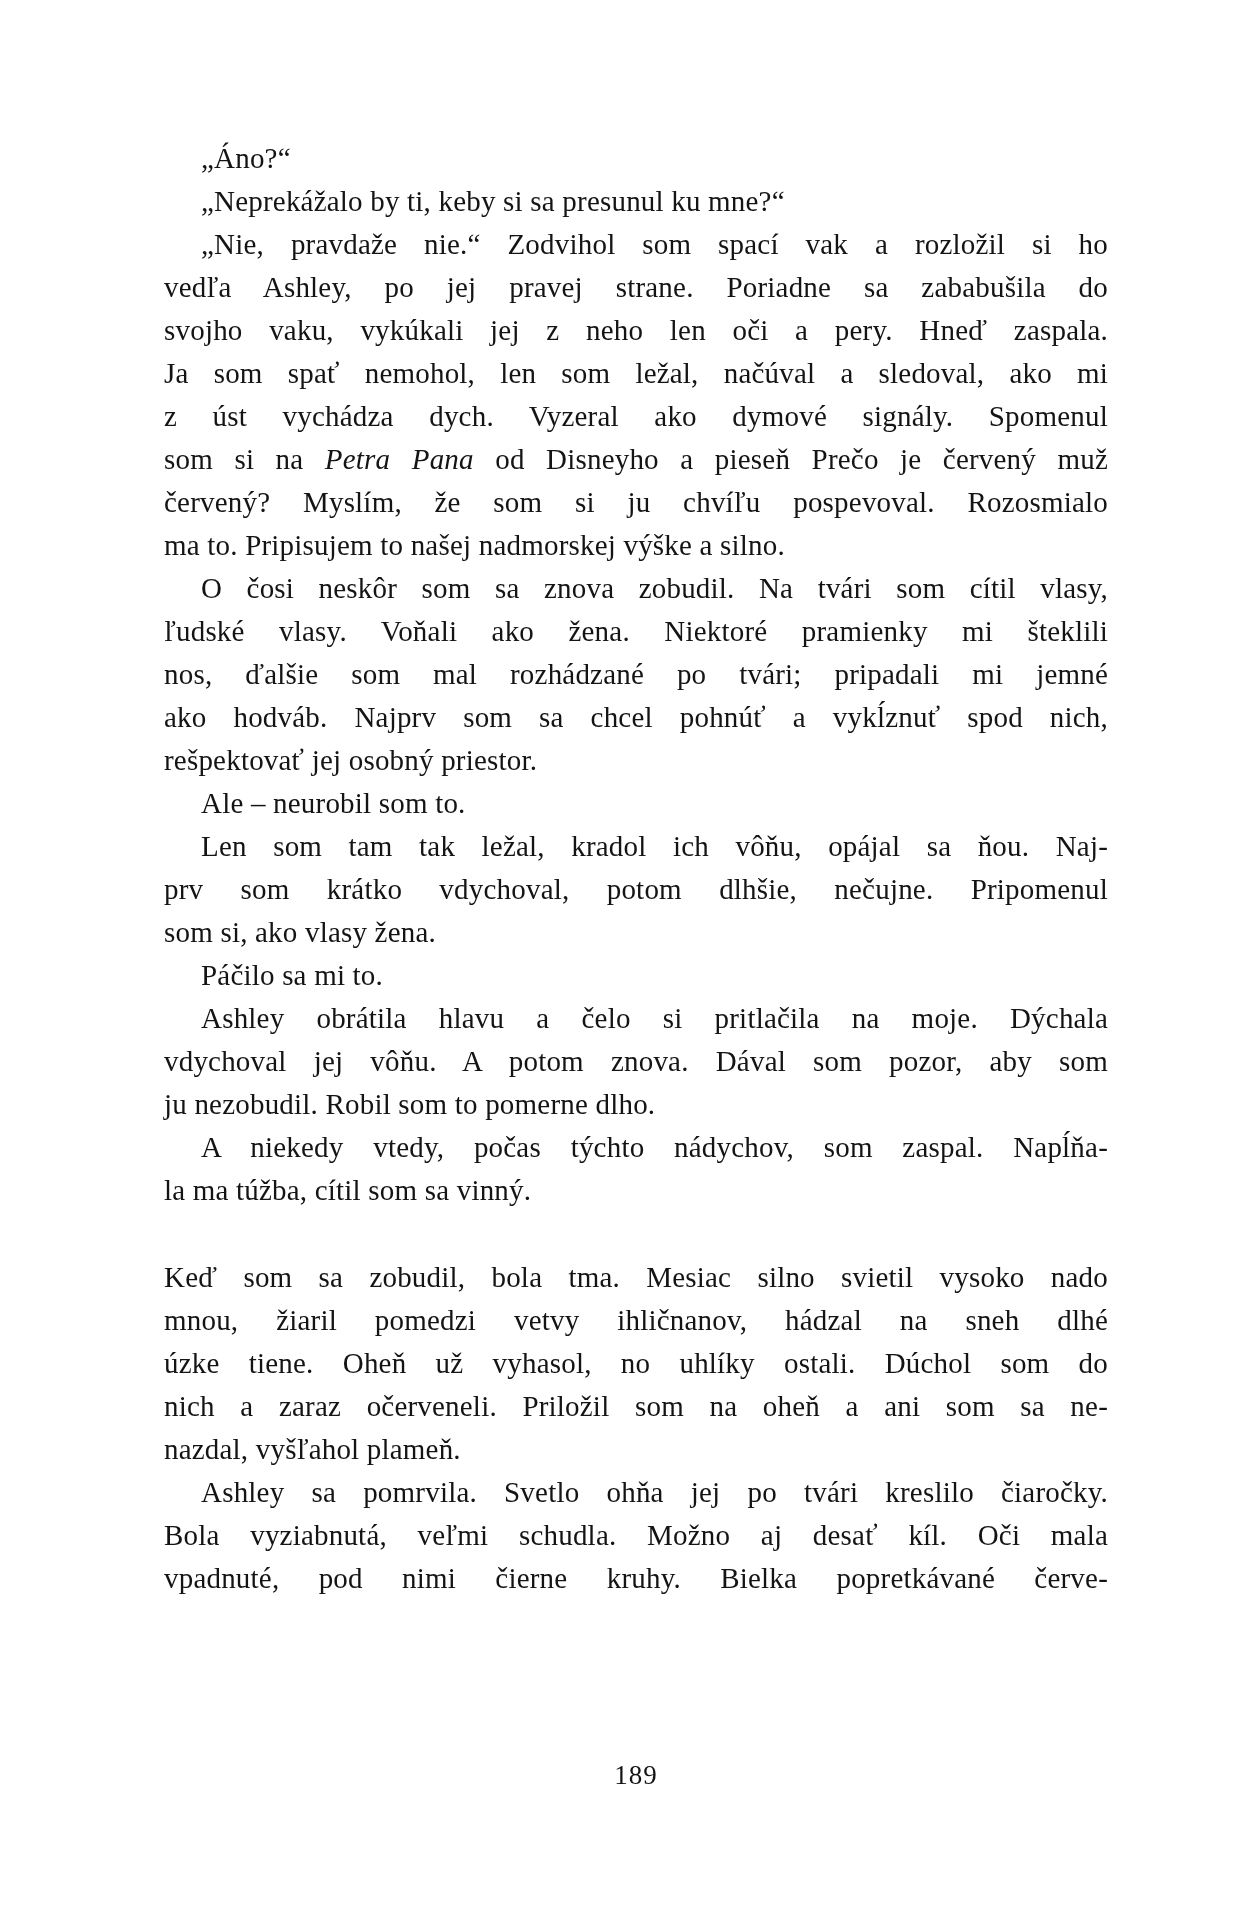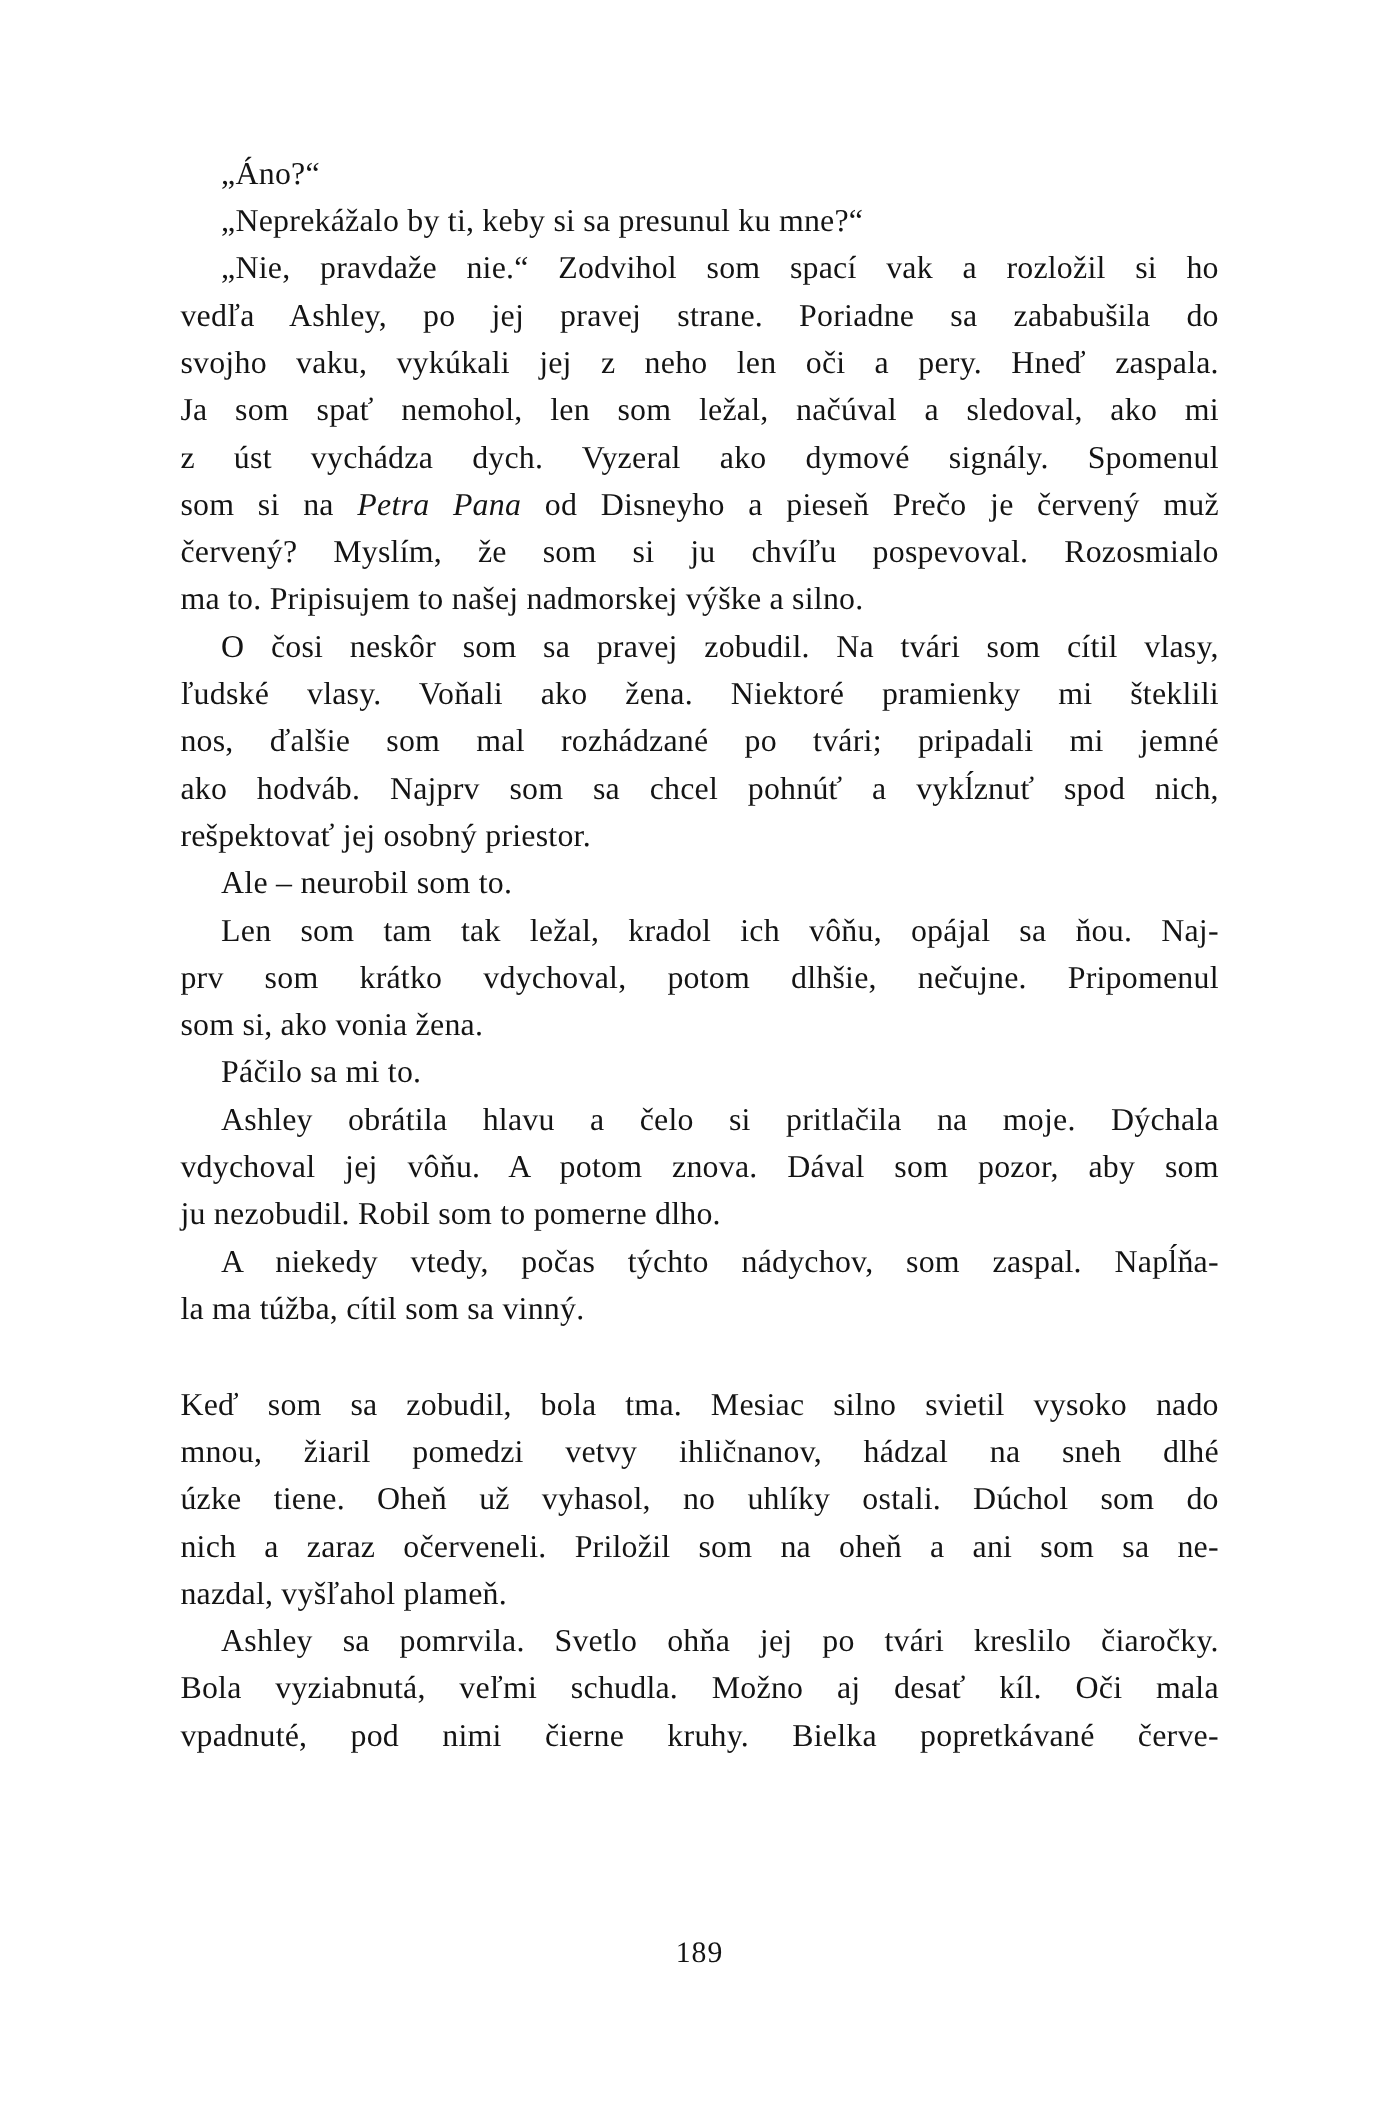--- a/index.html
+++ b/index.html
@@ -54,29 +54,29 @@
       <div class="line indent">„Áno?“</div>
       <div class="line indent">„Neprekážalo by ti, keby si sa presunul ku mne?“</div>
       <div class="line just indent">„Nie, pravdaže nie.“ Zodvihol som spací vak a rozložil si ho</div>
       <div class="line just">vedľa Ashley, po jej pravej strane. Poriadne sa zababušila do</div>
       <div class="line just">svojho vaku, vykúkali jej z neho len oči a pery. Hneď zaspala.</div>
       <div class="line just">Ja som spať nemohol, len som ležal, načúval a sledoval, ako mi</div>
       <div class="line just">z úst vychádza dych. Vyzeral ako dymové signály. Spomenul</div>
       <div class="line just"><span>som si na </span><span class="it">Petra Pana</span><span> od Disneyho a pieseň Prečo je červený muž</span></div>
       <div class="line just">červený? Myslím, že som si ju chvíľu pospevoval. Rozosmialo</div>
       <div class="line">ma to. Pripisujem to našej nadmorskej výške a silno.</div>
-      <div class="line just indent">O čosi neskôr som sa pravej zobudil. Na tvári som cítil vlasy,</div>
+      <div class="line just indent">O čosi neskôr som sa znova zobudil. Na tvári som cítil vlasy,</div>
       <div class="line just">ľudské vlasy. Voňali ako žena. Niektoré pramienky mi šteklili</div>
       <div class="line just">nos, ďalšie som mal rozhádzané po tvári; pripadali mi jemné</div>
       <div class="line just">ako hodváb. Najprv som sa chcel pohnúť a vykĺznuť spod nich,</div>
       <div class="line">rešpektovať jej osobný priestor.</div>
       <div class="line indent">Ale – neurobil som to.</div>
       <div class="line just indent">Len som tam tak ležal, kradol ich vôňu, opájal sa ňou. Naj-</div>
       <div class="line just">prv som krátko vdychoval, potom dlhšie, nečujne. Pripomenul</div>
-      <div class="line">som si, ako vonia žena.</div>
+      <div class="line">som si, ako vlasy žena.</div>
       <div class="line indent">Páčilo sa mi to.</div>
       <div class="line just indent">Ashley obrátila hlavu a čelo si pritlačila na moje. Dýchala</div>
       <div class="line just">vdychoval jej vôňu. A potom znova. Dával som pozor, aby som</div>
       <div class="line">ju nezobudil. Robil som to pomerne dlho.</div>
       <div class="line just indent">A niekedy vtedy, počas týchto nádychov, som zaspal. Napĺňa-</div>
       <div class="line">la ma túžba, cítil som sa vinný.</div>
       <div class="line just gap">Keď som sa zobudil, bola tma. Mesiac silno svietil vysoko nado</div>
       <div class="line just">mnou, žiaril pomedzi vetvy ihličnanov, hádzal na sneh dlhé</div>
       <div class="line just">úzke tiene. Oheň už vyhasol, no uhlíky ostali. Dúchol som do</div>
       <div class="line just">nich a zaraz očerveneli. Priložil som na oheň a ani som sa ne-</div>

